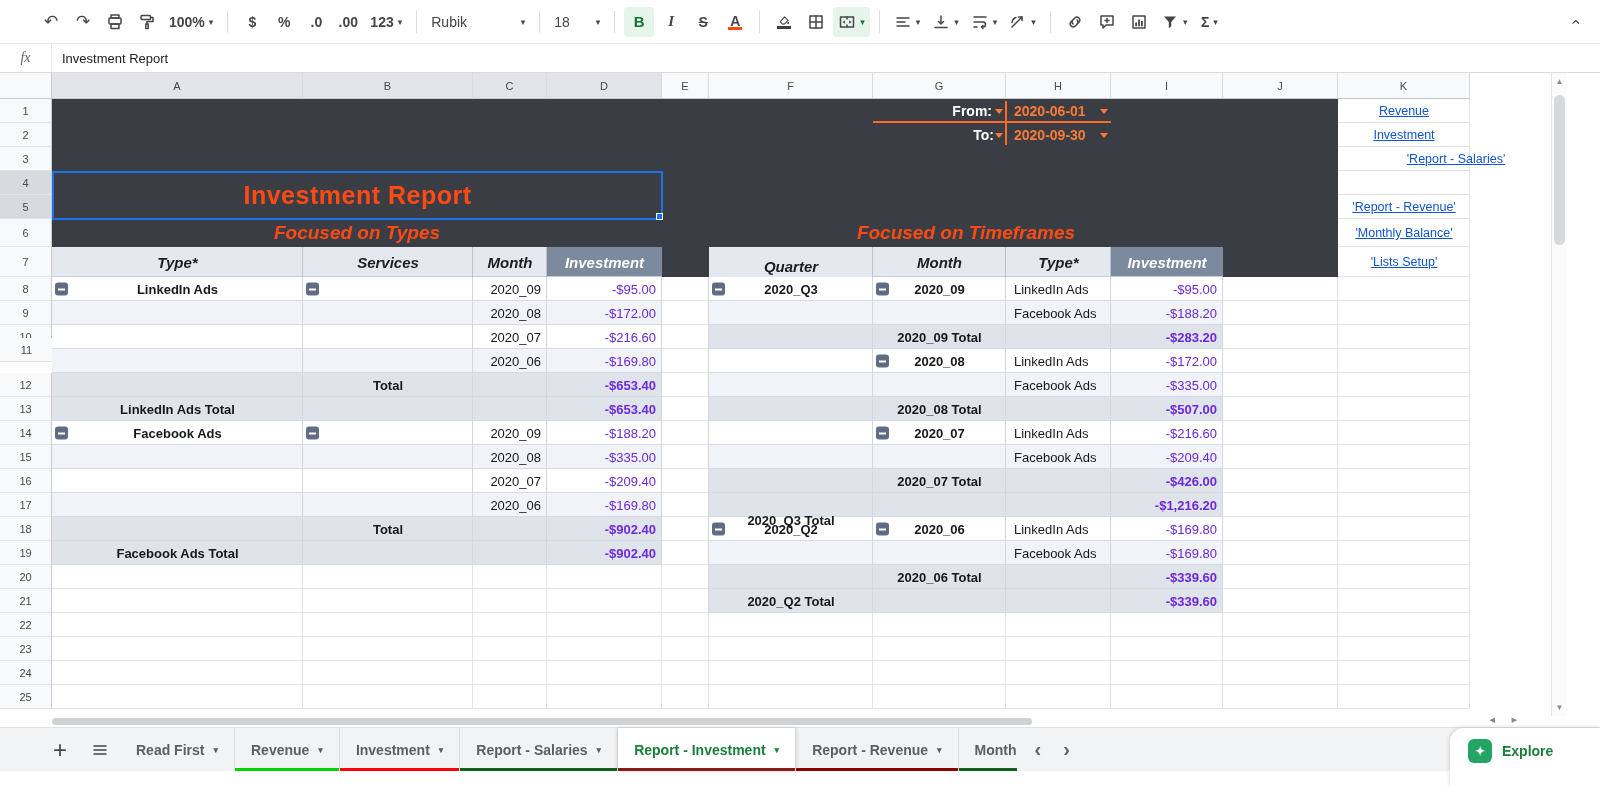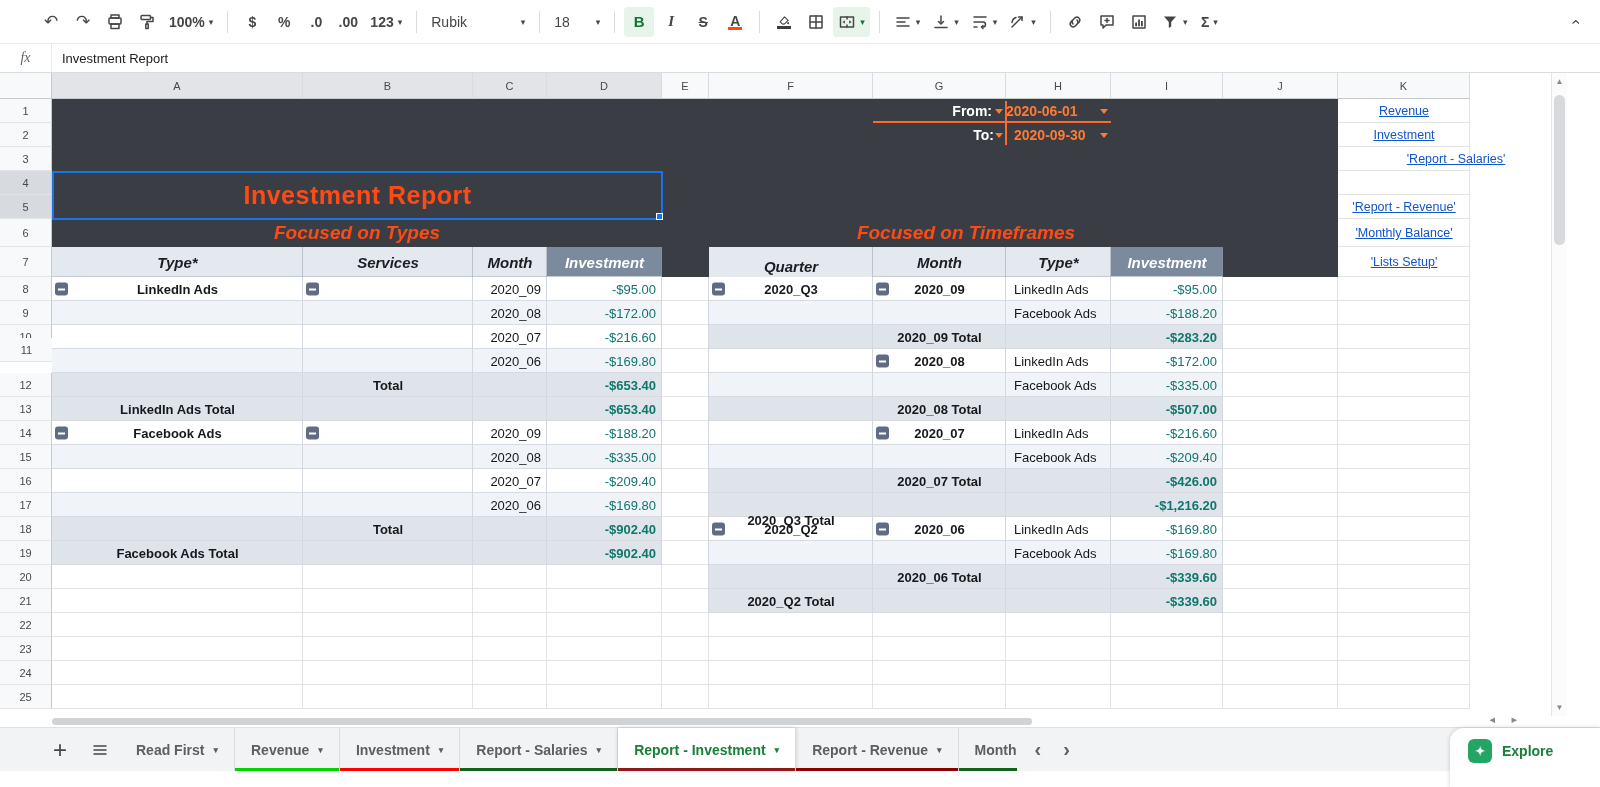--- a/index.html
+++ b/index.html
@@ -54,21 +54,21 @@
   .gl-v, .gl-h { position:absolute; background:#e2e3e3; z-index:1; }
   .tline { position:absolute; background:#d3d7df; width:1px; z-index:4; }
   .dark { position:absolute; left:0; top:0; width:1286px; height:178px; background:#3a3e44; z-index:2; }
 
   .cell { position:absolute; display:flex; align-items:center; font-size:13px; color:#17181a; z-index:3; }
   .dcell { z-index:5; }
   .c { justify-content:center; }
   .r { justify-content:flex-end; padding-right:6px; }
   .l { padding-left:8px; }
   .b { font-weight:bold; }
-  .red { color:#0f766e; }
+  .red { color:#6d28d9; }
 
   .th { background:#e4e8ef; font-weight:bold; font-style:italic; font-size:15px;
     justify-content:center; color:#1c1e21; z-index:3;
     box-shadow: inset -1px 0 0 rgba(140,150,165,.45), inset 0 -1px 0 #c6ccd6; }
   .th.inv { background:#7c8a9e; color:#ffffff; }
 
   .rowbg { position:absolute; z-index:3; border-bottom:1px solid #d7dae1; }
   .rowbg.plain { background:#ffffff; }
   .rowbg.band  { background:#f0f3f7; }
   .rowbg.total { background:#dfe3ea; }
@@ -300,21 +300,21 @@
 <div class="sheet" id="sheet">
   <div class="corner"></div>
 
   <div id="gridContent">
     <div class="dark"></div>
 
     <div class="cell ft-label" style="left:821px;top:0;width:133px;height:24px;justify-content:flex-end;padding-right:14px;">
       <span class="txt">From:</span>
       <span class="o-tri"></span>
     </div>
-    <div class="cell ft-value" style="left:954px;top:0;width:105px;height:24px;">
+    <div class="cell ft-value" style="left:954px;top:0;width:105px;height:24px;padding-left:8px;">
       <span class="txt">2020-06-01</span>
       <span class="o-tri"></span>
     </div>
     <div class="cell ft-label" style="left:821px;top:24px;width:133px;height:24px;justify-content:flex-end;padding-right:12px;">
       <span class="txt">To:</span>
       <span class="o-tri"></span>
     </div>
     <div class="cell ft-value" style="left:954px;top:24px;width:105px;height:24px;padding-left:8px;">
       <span class="txt">2020-09-30</span>
       <span class="o-tri"></span>

